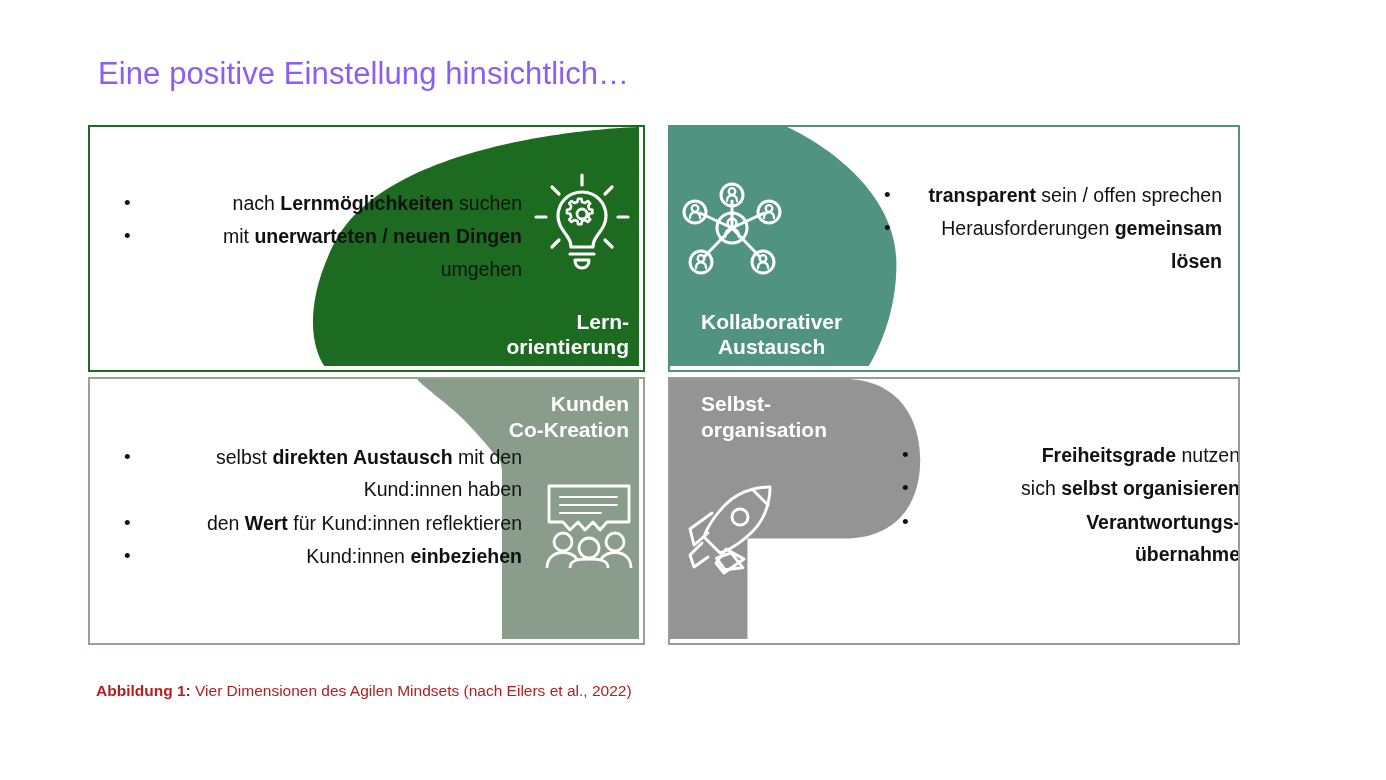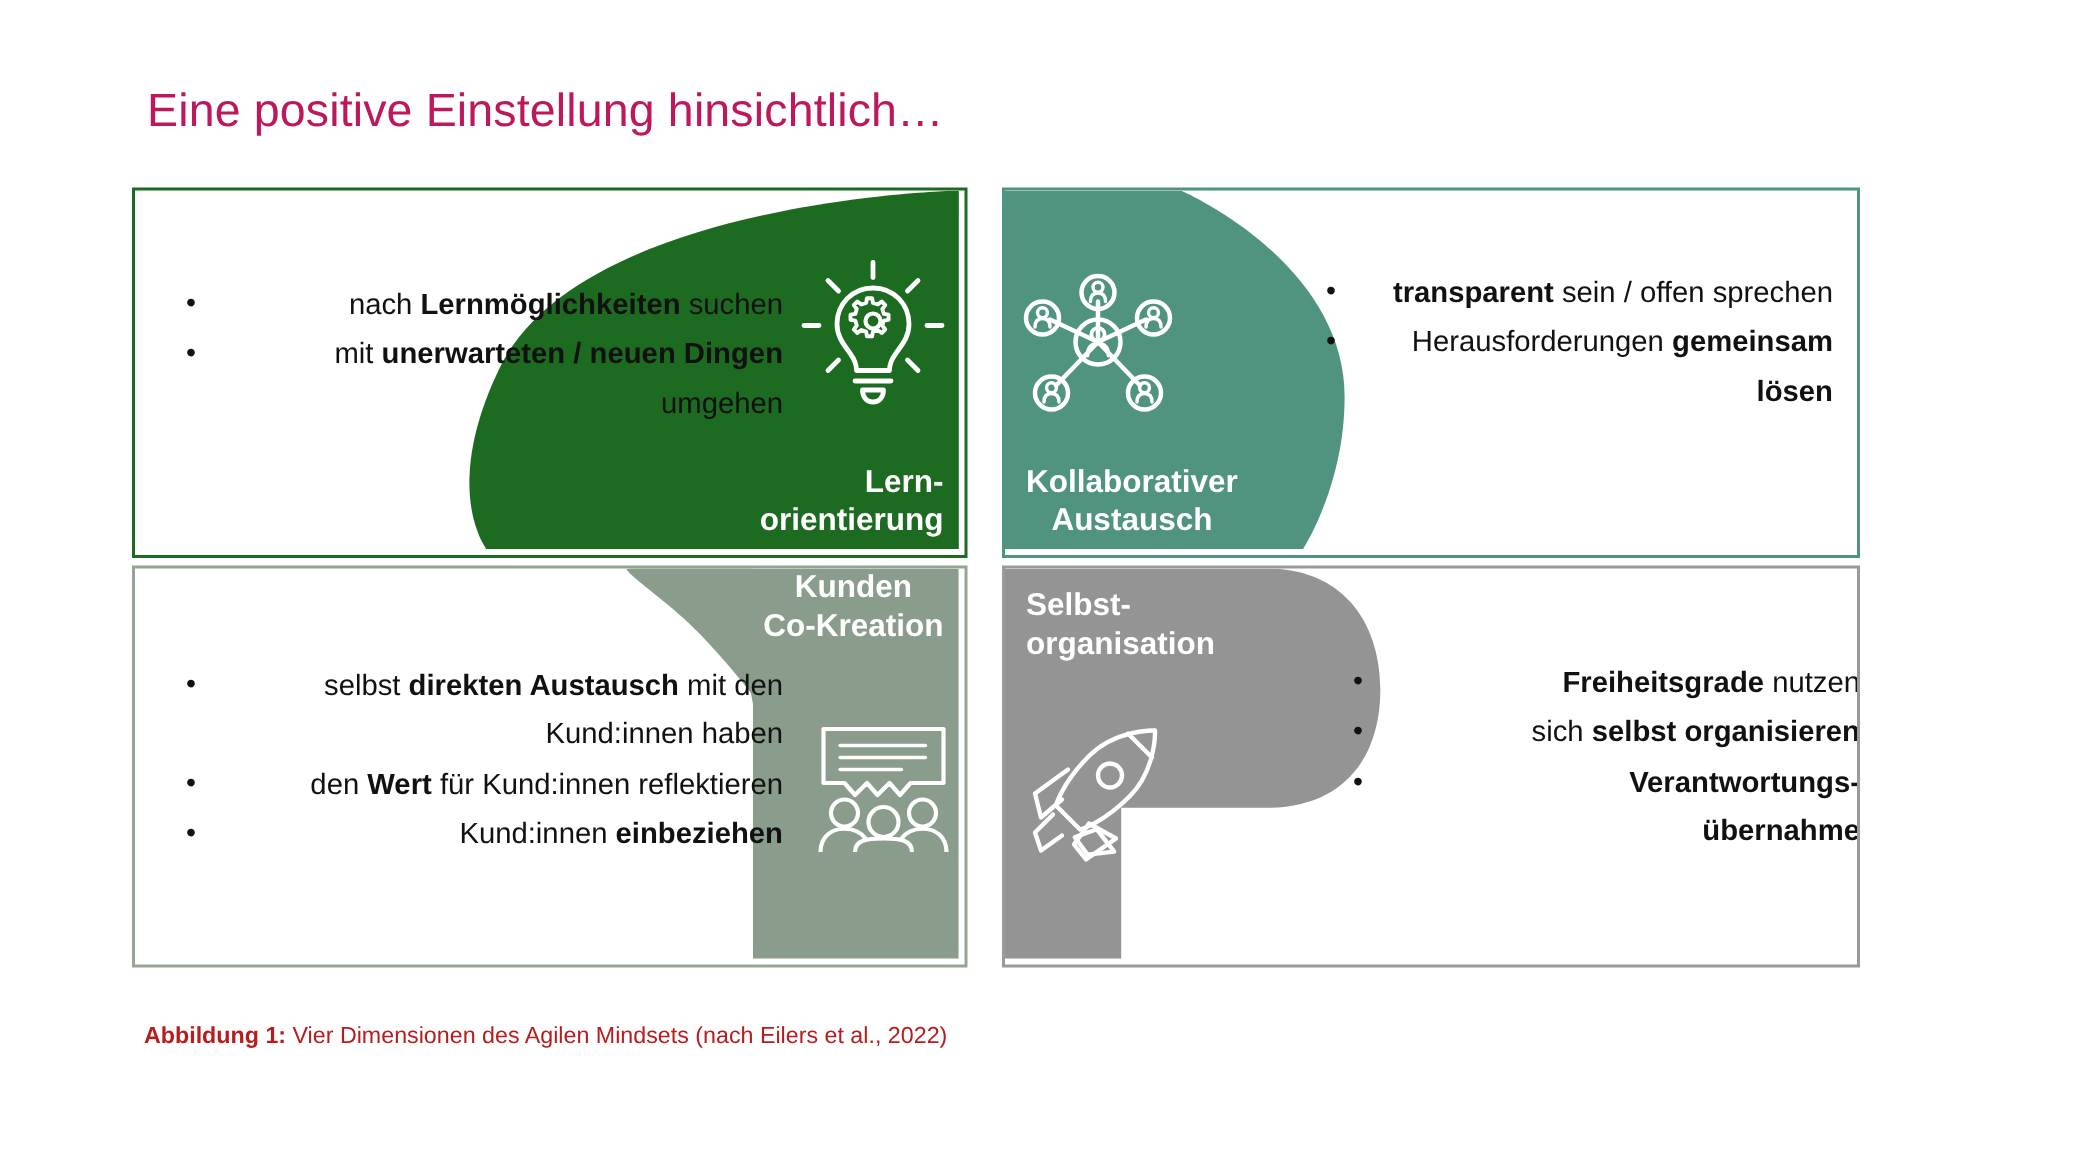--- a/index.html
+++ b/index.html
@@ -26,21 +26,21 @@
   }
 
   
   #page-title {
     position: absolute;
     left: 98px;
     top: 56px;
     font-size: 31px;
     font-weight: 400;
     letter-spacing: 0.1px;
-    color: #be185d;
+    color: #8b5cf6;
     white-space: nowrap;
   }
 
   
   #matrix {
     position: absolute;
     left: 88px;
     top: 125px;
     width: 1152px;
     height: 520px;
@@ -67,24 +67,25 @@
 
   
   .dim-label {
     position: absolute;
     color: #ffffff;
     font-weight: bold;
     font-size: 21px;
     line-height: 1.22;
     white-space: pre-line;
     z-index: 3;
+    margin-left: 17px;
   }
   .tl .dim-label { right: 14px;  bottom: 10px;  text-align: right; }
   .tr .dim-label { left: 14px;   bottom: 10px;  text-align: center;  }
-  .bl .dim-label { right: 14px;  top: 0;     text-align: center; }
+  .bl .dim-label { right: 14px;  top: 12px;     text-align: right; }
   .br .dim-label { left: 14px;   top: 12px;     text-align: left;  }
 
   
   .dim-icon {
     position: absolute;
     z-index: 3;
   }
   .tl .dim-icon { left: 442px; top: 45px;  width: 100px; height: 100px; }
   .tr .dim-icon { left: 10px;  top: 52px;  width: 104px; height: 98px;  }
   .bl .dim-icon { left: 451px; top: 103px; width: 96px;  height: 86px;  }

